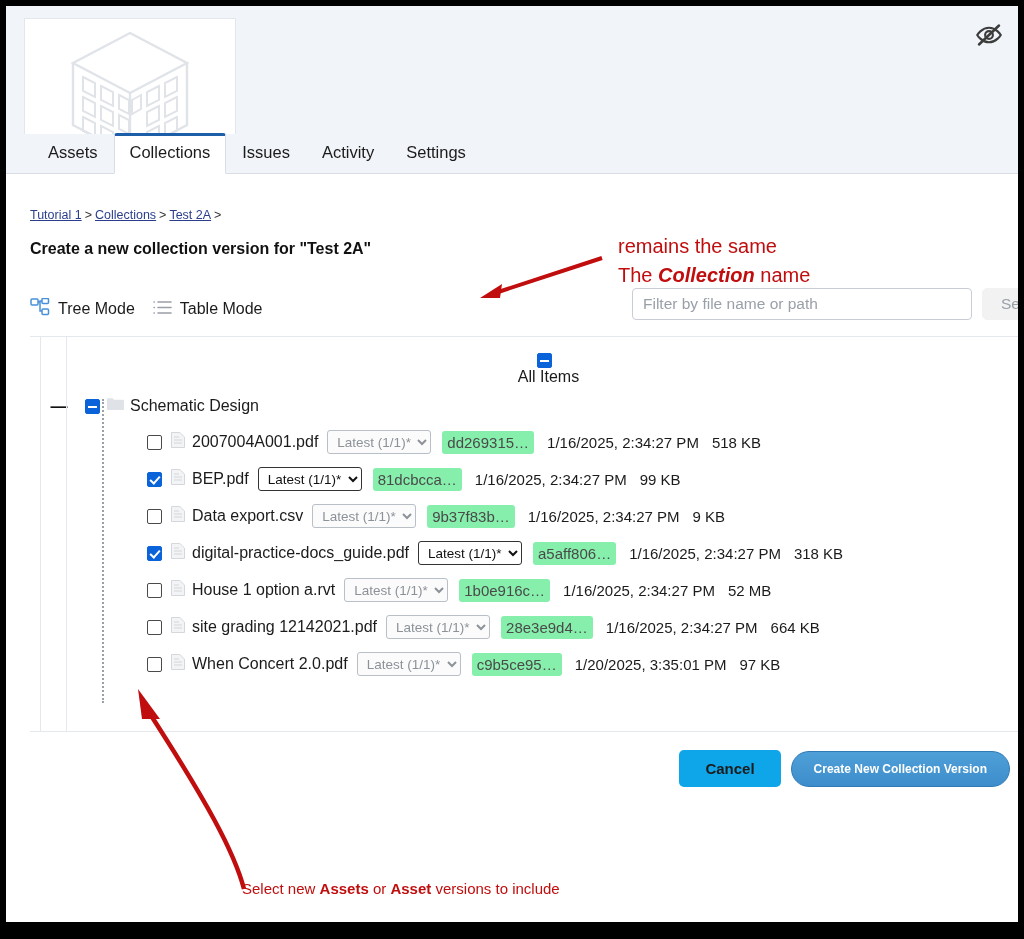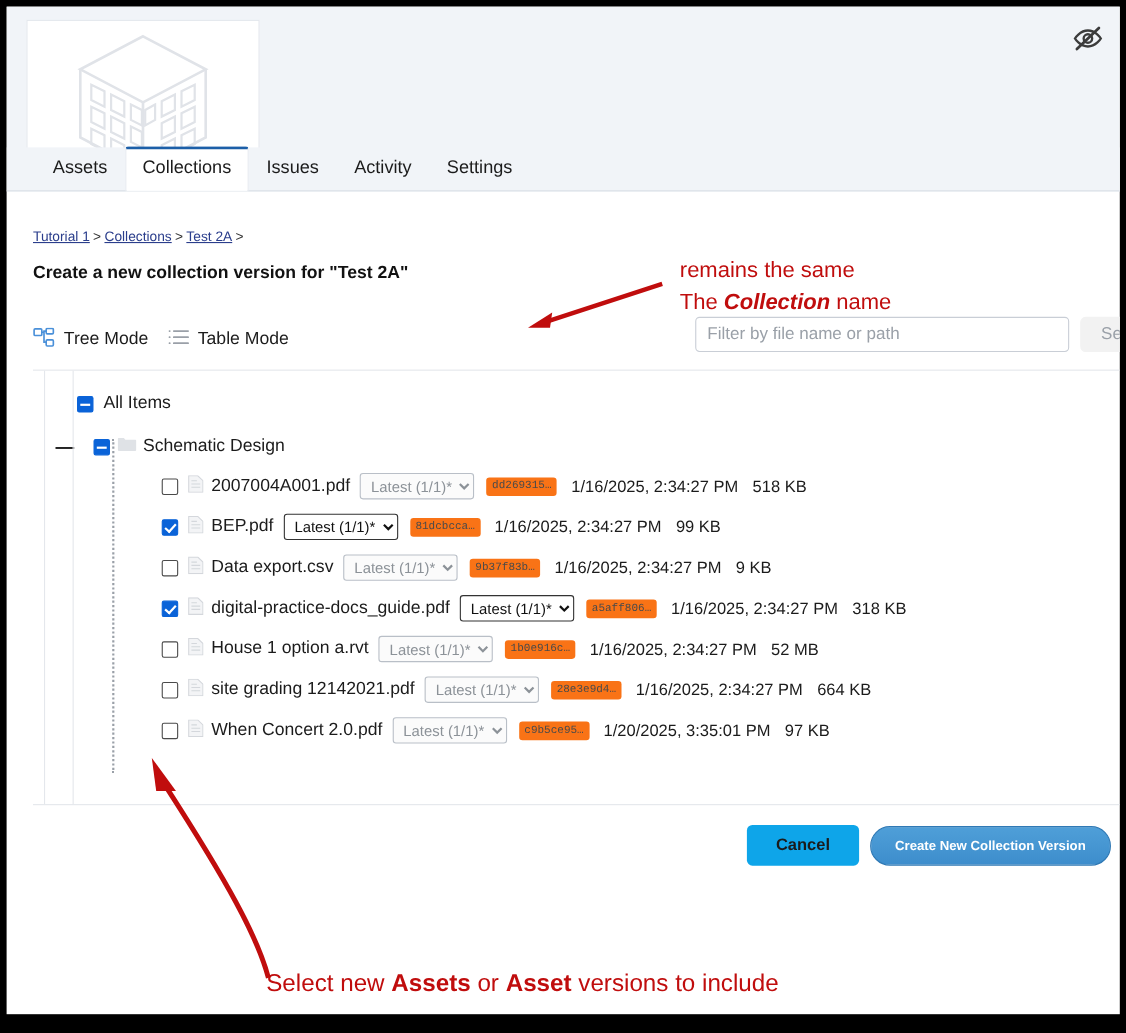--- a/index.html
+++ b/index.html
@@ -140,21 +140,21 @@
     content: ""; position: absolute; left: 10px; top: 0;
     width: 1px; height: 100%; background: #e4e7ec;
   }
   .tree-panel::after {
     content: ""; position: absolute; left: 36px; top: 0;
     width: 1px; height: 100%; background: #e4e7ec;
   }
   .tree-inner { padding: 16px 0 0 20px; position: relative; }
 
   .tree-row { display: flex; align-items: center; height: 28px; }
-  .row-allitems { padding-left: 20px; margin-bottom: 11px; }
+  .row-allitems { padding-left: 20px; margin-bottom: 11px; flex-direction: column; }
   .row-folder { padding-left: 0; margin-bottom: 8px; }
   .row-file { padding-left: 97px; margin-bottom: 9px; }
 
   .dash-toggle {
     width: 18px; display: inline-block; text-align: center;
     font-size: 17px; color: #111; font-weight: bold;
     cursor: pointer; line-height: 1;
   }
 
   
@@ -195,23 +195,23 @@
     cursor: pointer;
   }
   .ver-select.enabled {
     border: 1.5px solid #333;
     color: #111;
     background: #fff;
   }
 
   .hash {
     margin-left: 11px;
-    font-family: Liberation Mono, monospace;
-    font-size: 10px; color: #4a4a4a;
-    background: #f97316; border-radius: 3px;
+    font-family: Liberation Sans, sans-serif;
+    font-size: 15px; color: #4a4a4a;
+    background: #86efac; border-radius: 3px;
     padding: 3px 5px; white-space: nowrap;
   }
   .date { margin-left: 13px; font-size: 15px; color: #1b1b1b; white-space: nowrap; }
   .size { margin-left: 13px; font-size: 15px; color: #1b1b1b; white-space: nowrap; }
 
   
   .connector {
     position: absolute;
     left: 72px; top: 62px;
     width: 0; height: 304px;
@@ -238,21 +238,21 @@
   }
 
   
   .anno {
     position: absolute; color: #c00d0d;
     font-size: 20px; line-height: 1.45;
     font-family: "Liberation Sans", sans-serif;
     white-space: nowrap;
   }
   #anno-top { left: 612px; top: 226px; }
-  #anno-bottom { left: 236px; top: 872px; font-size: 22px; }
+  #anno-bottom { left: 236px; top: 872px; font-size: 15px; }
   .anno b { font-weight: bold; }
   .anno i { font-style: italic; font-weight: bold; }
 
   .arrow-svg { position: absolute; pointer-events: none; }
 </style>
 </head>
 <body>
 
 <div id="frame">
 

